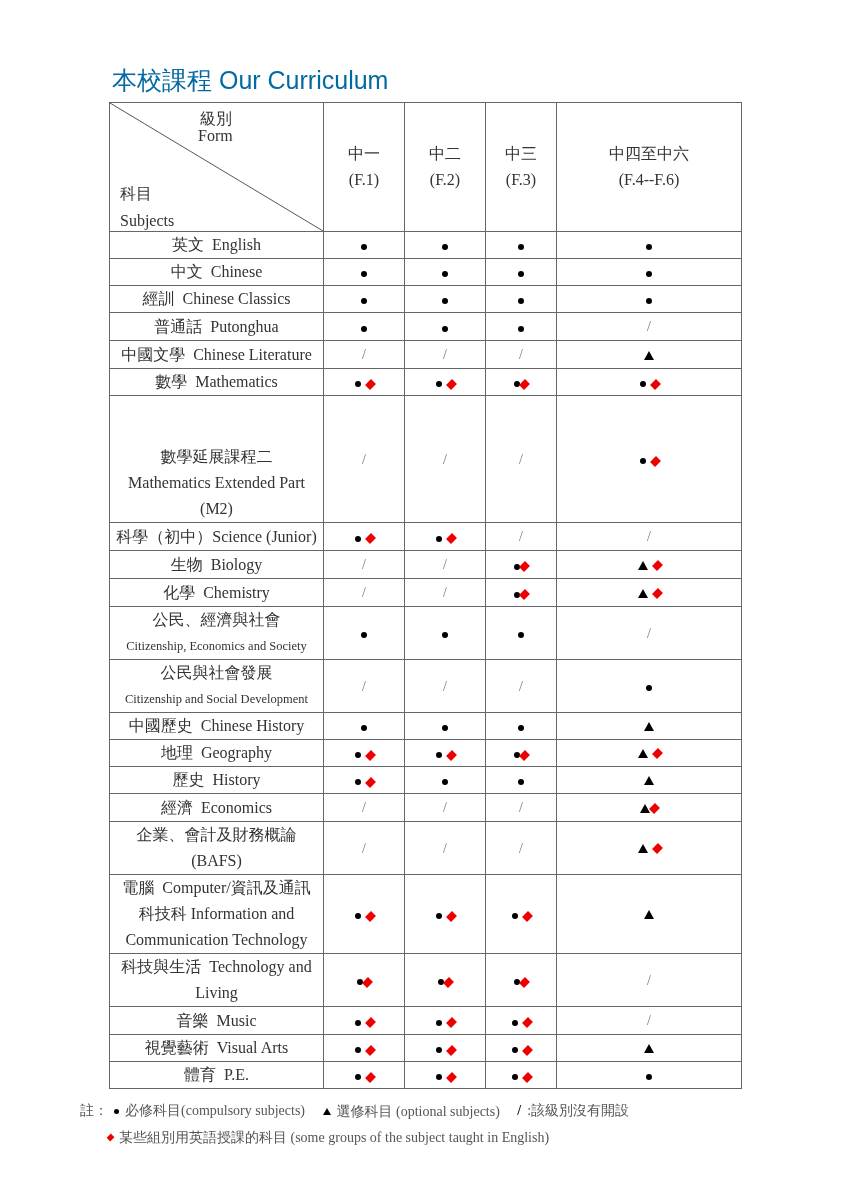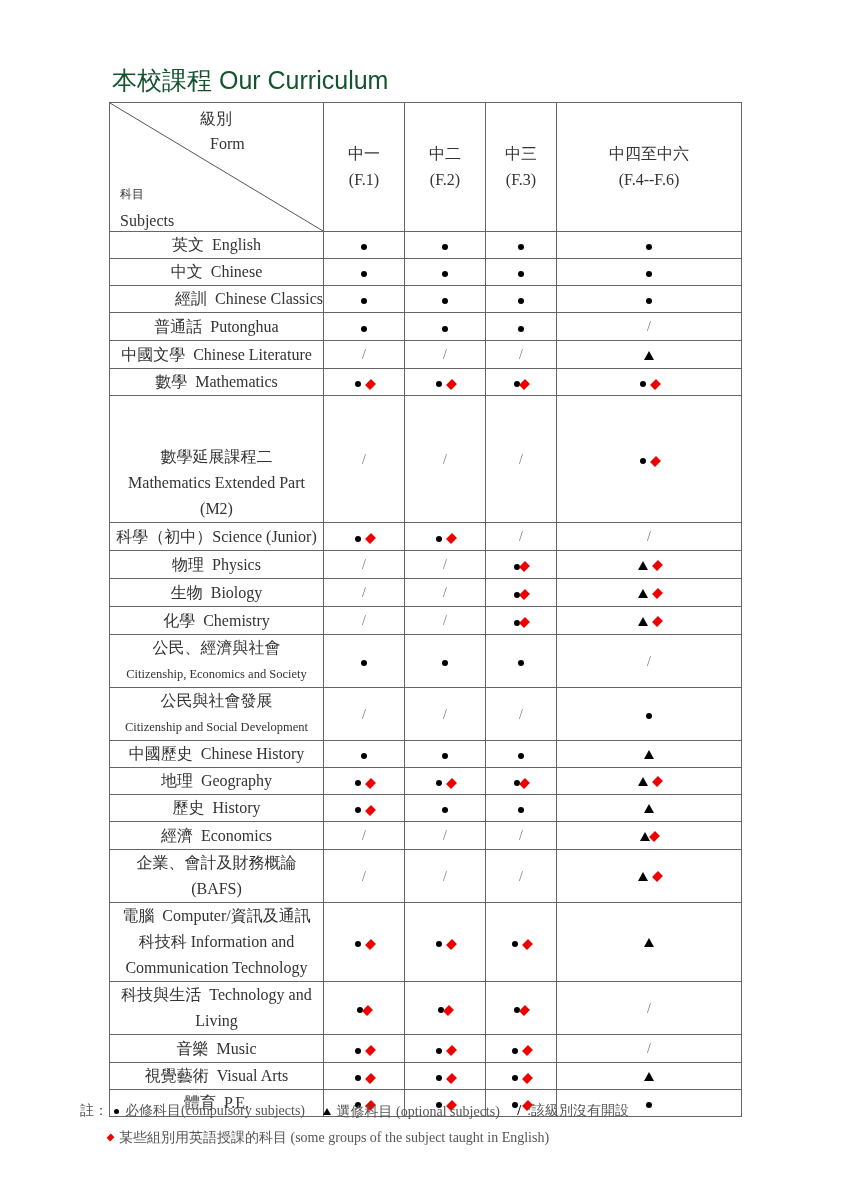--- a/index.html
+++ b/index.html
@@ -1,25 +1,25 @@
 <!DOCTYPE html>
 <html><head>
 <meta charset="utf-8">
 <style>
   html, body { margin: 0; padding: 0; background: #ffffff; }
   body { width: 849px; height: 1200px; position: relative; font-family: "Liberation Serif", "DejaVu Serif", serif; color: #333; }
-  .title { position: absolute; left: 112px; top: 64px; font-family: "Liberation Sans", "DejaVu Sans", sans-serif; font-size: 25px; color: #14532d; white-space: nowrap; }
+  .title { position: absolute; left: 112px; top: 64px; font-family: "Liberation Sans", "DejaVu Sans", sans-serif; font-size: 25px; color: #0369a1; white-space: nowrap; }
   table.cur { position: absolute; left: 109px; top: 102px; width: 632px; border-collapse: collapse; table-layout: fixed; padding-left: 41px; }
   table.cur td, table.cur th { border: 1.3px solid #666; padding: 0; text-align: center; vertical-align: middle; font-size: 16px; font-weight: normal; line-height: 26px; color: #333; }
   col.c0 { width: 214px; } col.c1 { width: 81px; } col.c2 { width: 81px; } col.c3 { width: 71px; } col.c4 { width: 185px; }
   .hdr-corner { position: relative; height: 128px; }
   .hdr-corner svg { position: absolute; left: 0; top: 0; width: 100%; height: 100%; }
   .corner-l1 { position: absolute; left: 90px; top: 3px; font-size: 16px; }
-  .corner-l2 { position: absolute; left: 88px; top: 28px; font-size: 16px; margin-left: 12px; }
-  .corner-l3 { position: absolute; left: 10px; top: 78px; font-size: 12px; text-align: right; }
+  .corner-l2 { position: absolute; left: 88px; top: 20px; font-size: 16px; }
+  .corner-l3 { position: absolute; left: 10px; top: 78px; font-size: 16px; text-align: right; }
   .corner-l4 { position: absolute; left: 10px; top: 105px; font-size: 16px; }
   .form-h { line-height: 26px; padding-top: 0; }
   .subj { white-space: nowrap; }
   .small { font-size: 12.5px; }
   .mark { display: inline-flex; align-items: center; justify-content: center; gap: 6px; }
   .mark.tight { gap: 1px; }
   .dot { display: inline-block; width: 6px; height: 6px; border-radius: 50%; background: #000; }
   .tri { display: inline-block; width: 0; height: 0; border-left: 5px solid transparent; border-right: 5px solid transparent; border-bottom: 9px solid #000; }
   .dia { display: inline-block; width: 7px; height: 7px; background: #e00; transform: rotate(45deg) scaleY(1.2); }
   .slash { font-size: 14px; color: #777; }
@@ -108,21 +108,21 @@
           </span></td>
         <td><span class="mark">
             <span class="dot"></span>
           </span></td>
         <td><span class="mark">
             <span class="dot"></span>
           </span></td>
       </tr>
       <tr class="r1">
         <td class="subj">
-          <div style="white-space: pre; text-align: right;">經訓  Chinese Classics</div>
+          <div style="white-space: pre;">經訓  Chinese Classics</div>
         </td>
         <td><span class="mark">
             <span class="dot"></span>
           </span></td>
         <td><span class="mark">
             <span class="dot"></span>
           </span></td>
         <td><span class="mark">
             <span class="dot"></span>
           </span></td>
@@ -198,35 +198,20 @@
         <td><span class="mark">
             <span class="dot"></span>
             <span class="dia"></span>
           </span></td>
         <td><span class="mark">
             <span class="dot"></span>
             <span class="dia"></span>
           </span></td>
         <td><span class="slash">/</span></td>
         <td><span class="slash">/</span></td>
-      </tr>
-      <tr class="r1">
-        <td class="subj">
-          <div style="white-space: pre;">物理  Physics</div>
-        </td>
-        <td><span class="slash">/</span></td>
-        <td><span class="slash">/</span></td>
-        <td><span class="mark tight">
-            <span class="dot"></span>
-            <span class="dia"></span>
-          </span></td>
-        <td><span class="mark">
-            <span class="tri"></span>
-            <span class="dia"></span>
-          </span></td>
       </tr>
       <tr class="r1">
         <td class="subj">
           <div style="white-space: pre;">生物  Biology</div>
         </td>
         <td><span class="slash">/</span></td>
         <td><span class="slash">/</span></td>
         <td><span class="mark tight">
             <span class="dot"></span>
             <span class="dia"></span>

